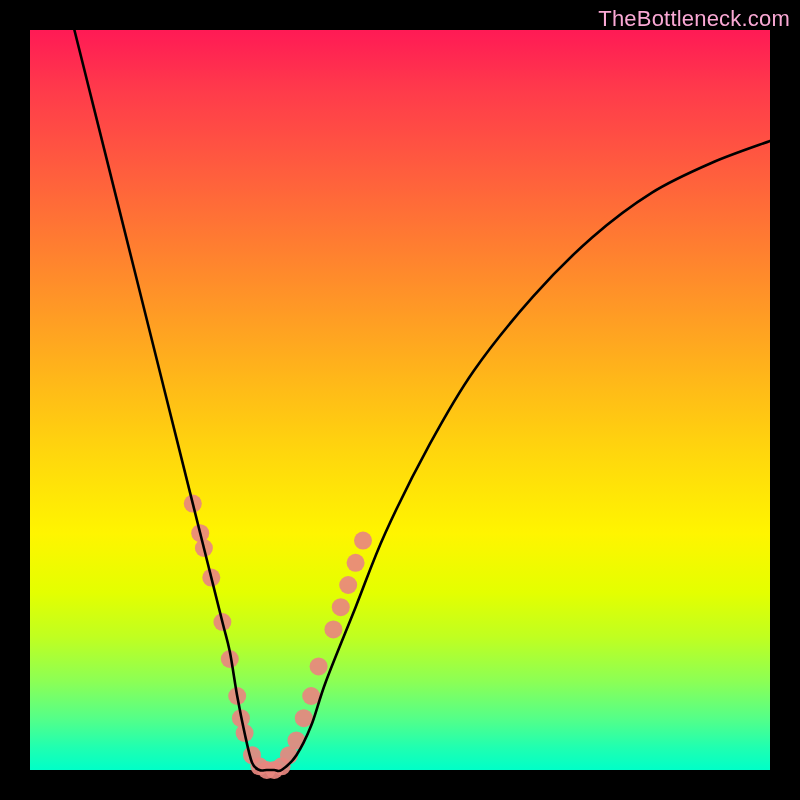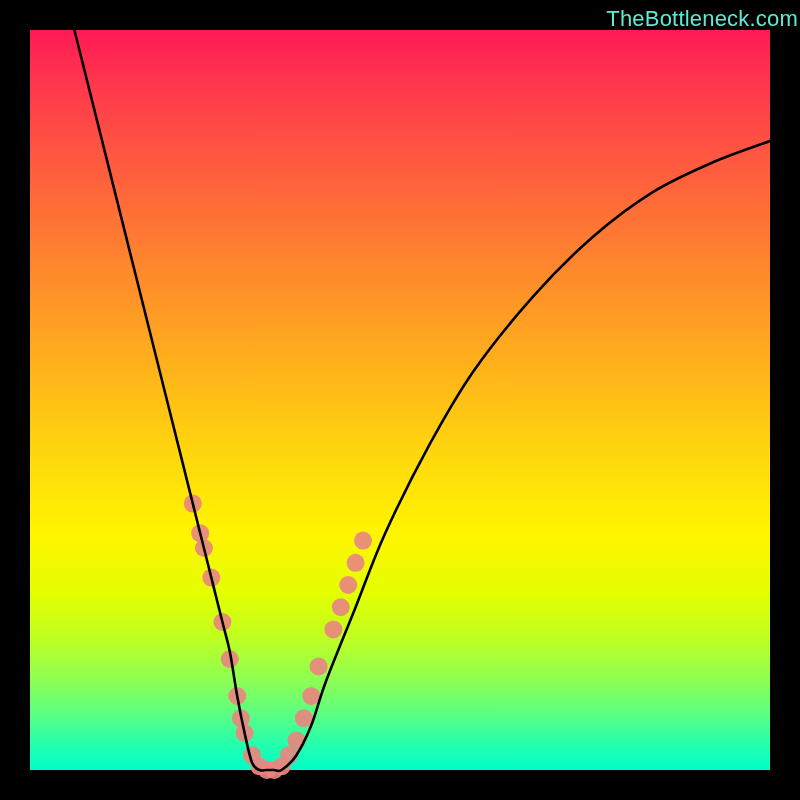--- a/index.html
+++ b/index.html
@@ -36,24 +36,24 @@
       #c0ff20 82%,
       #8cff55 88%,
       #55ff88 93%,
       #1fffb1 97%,
       #00ffc8 100%
     );
   }
   .watermark {
     position: absolute;
     top: 6px;
-    right: 2px;
+    right: 10px;
     font-size: 22px;
     font-weight: 500;
-    color: #5eead4;
+    color: #f9a8d4;
     letter-spacing: 0.2px;
     user-select: none;
   }
   svg.curve {
     position: absolute;
     left: 0;
     top: 0;
     width: 740px;
     height: 740px;
     overflow: visible;

